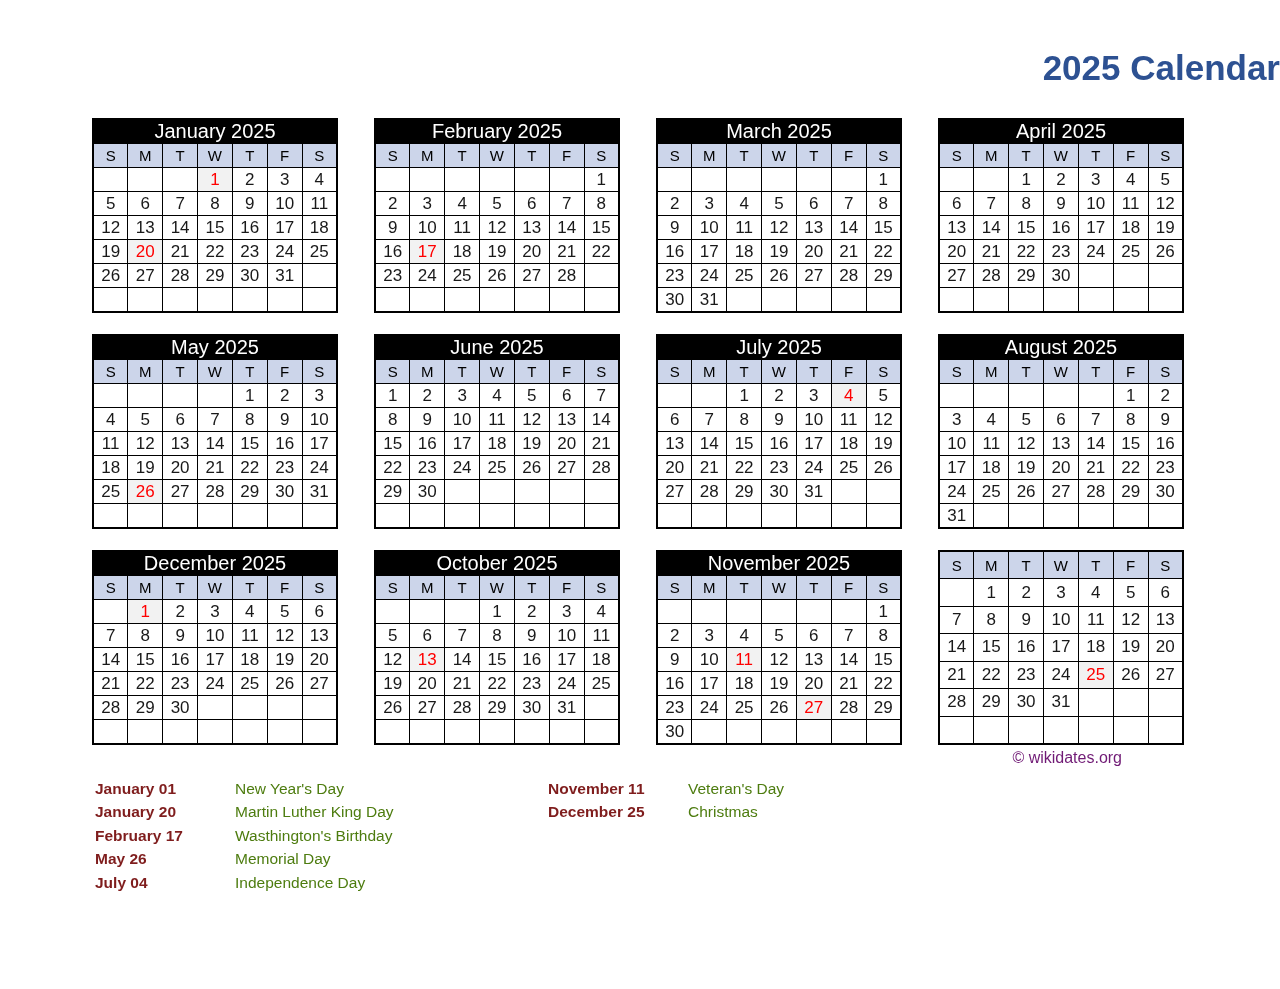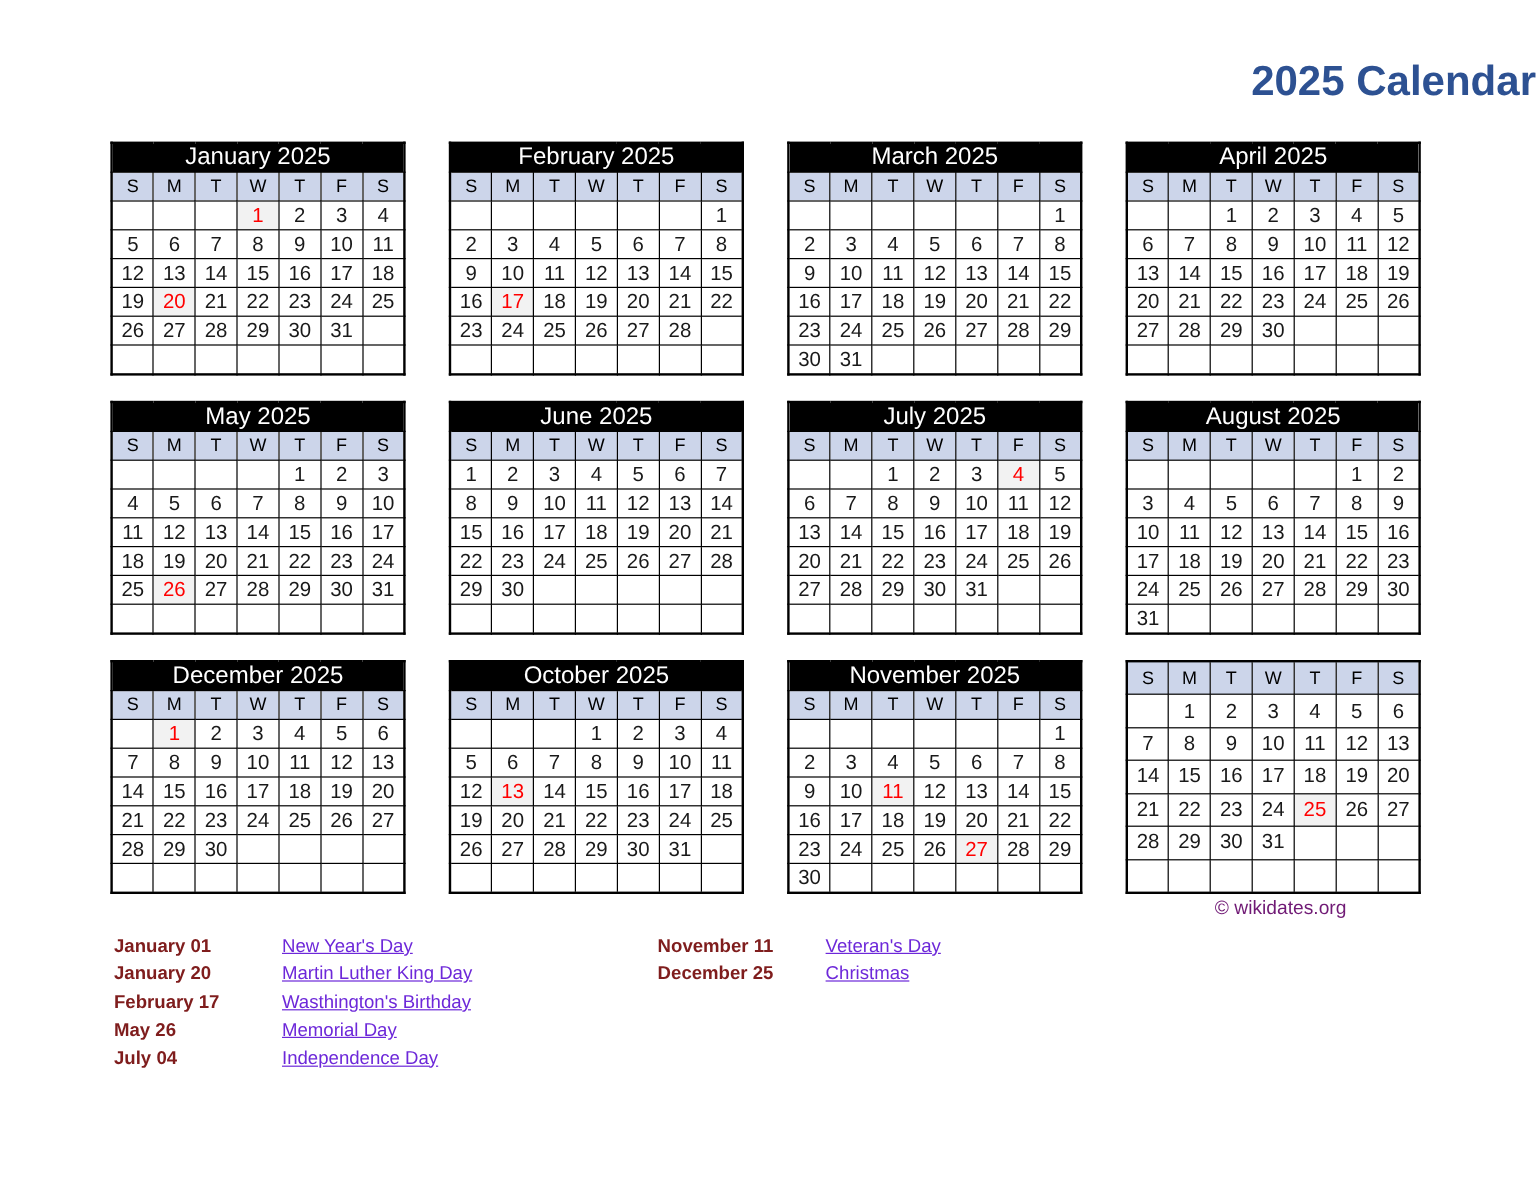--- a/index.html
+++ b/index.html
@@ -77,22 +77,21 @@
     line-height:23.4px;
     font-size:15.5px;
   }
   .hdate{
     width:140px;
     color:#7f1d1d;
     font-weight:bold;
     flex:0 0 140px;
   }
   .hname{
-    color:#6d28d9;
-    text-decoration:underline;
+    color:#4d7c0f;
   }
 </style>
 </head>
 <body>
 
 <div class="page-title">2025 Calendar</div>
 
 <div class="months">
     <table class="month">
       <tbody>

